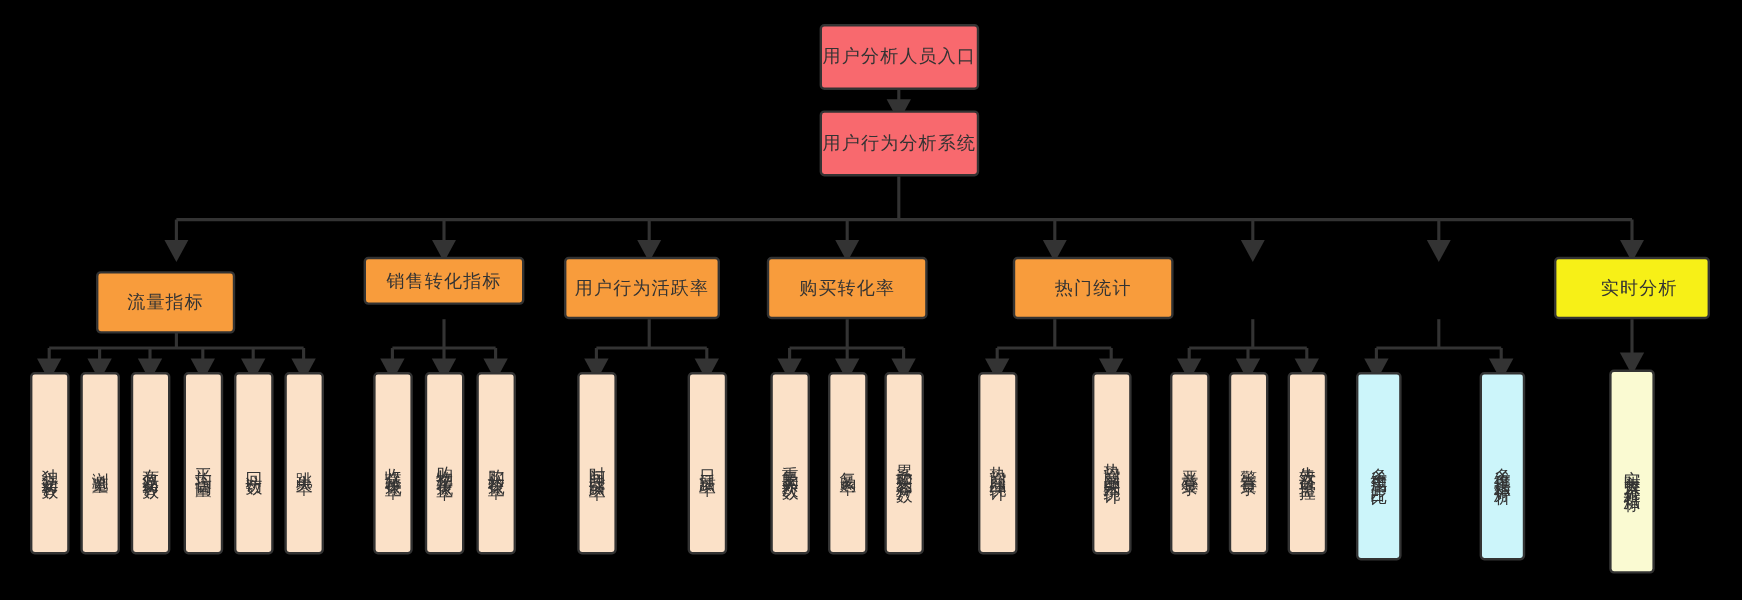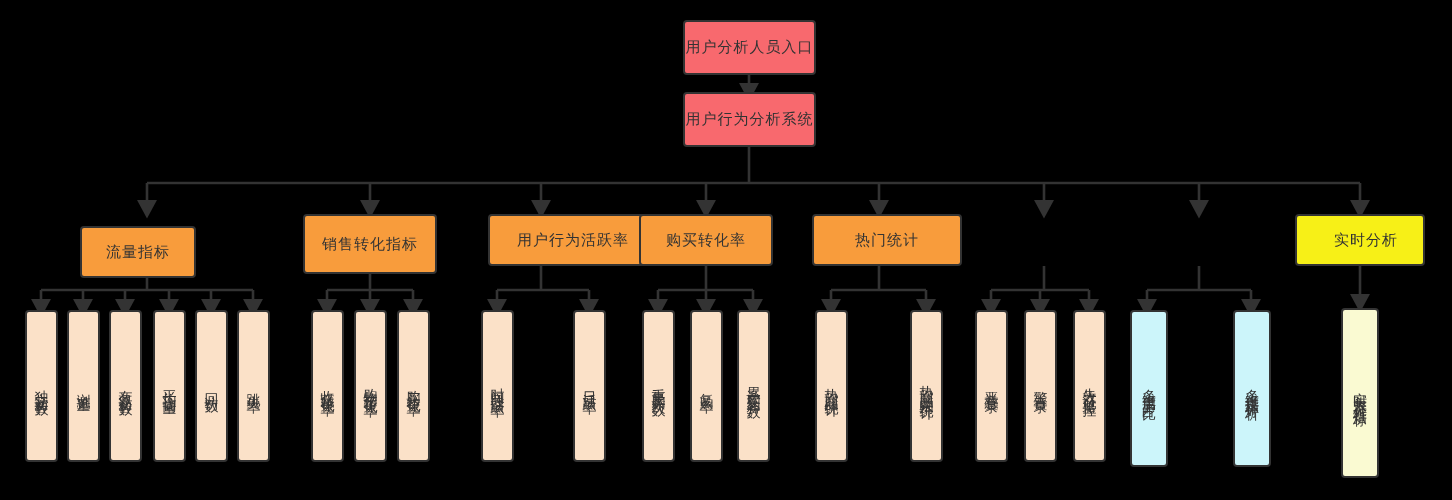--- a/index.html
+++ b/index.html
@@ -125,24 +125,24 @@
 
       <path d="M1360,266 L1360,302" marker-end="url(#ah)"></path>
     </g>
   </svg>
 
   <div class="node root" style="left:683px;top:92px;width:133px;height:55px;">用户行为分析系统</div>
 
   <div class="node root" style="left:683px;top:20px;width:133px;height:55px;">用户分析人员入口</div>
 
   <div class="node cat c-orange" style="left:80px;top:226px;width:116px;height:52px;text-align:right;">流量指标</div>
-  <div class="node cat c-orange" style="left:303px;top:214px;width:134px;height:60px;">销售转化指标</div>
-  <div class="node cat c-orange" style="left:488px;top:214px;width:170px;height:52px;">用户行为活跃率</div>
+  <div class="node cat c-orange" style="left:303px;top:214px;width:134px;height:40px;">销售转化指标</div>
+  <div class="node cat c-orange" style="left:470px;top:214px;width:130px;height:52px;">用户行为活跃率</div>
   <div class="node cat c-orange" style="left:639px;top:214px;width:134px;height:52px;">购买转化率</div>
-  <div class="node cat c-orange" style="left:812px;top:214px;width:150px;height:52px;">热门统计</div>
+  <div class="node cat c-orange" style="left:844px;top:214px;width:134px;height:52px;">热门统计</div>
   <div class="node cat c-yellow" style="left:1295px;top:214px;width:130px;height:52px;">实时分析</div>
 
   <div class="node leaf l-peach" style="left:25px;top:310px;width:33px;height:152px;">
     <span class="vtext">独立访客数</span>
   </div>
   <div class="node leaf l-peach" style="left:67px;top:310px;width:33px;height:152px;">
     <span class="vtext">浏览量</span>
   </div>
   <div class="node leaf l-peach" style="left:109px;top:310px;width:33px;height:152px;">
     <span class="vtext">有效访客数</span>

